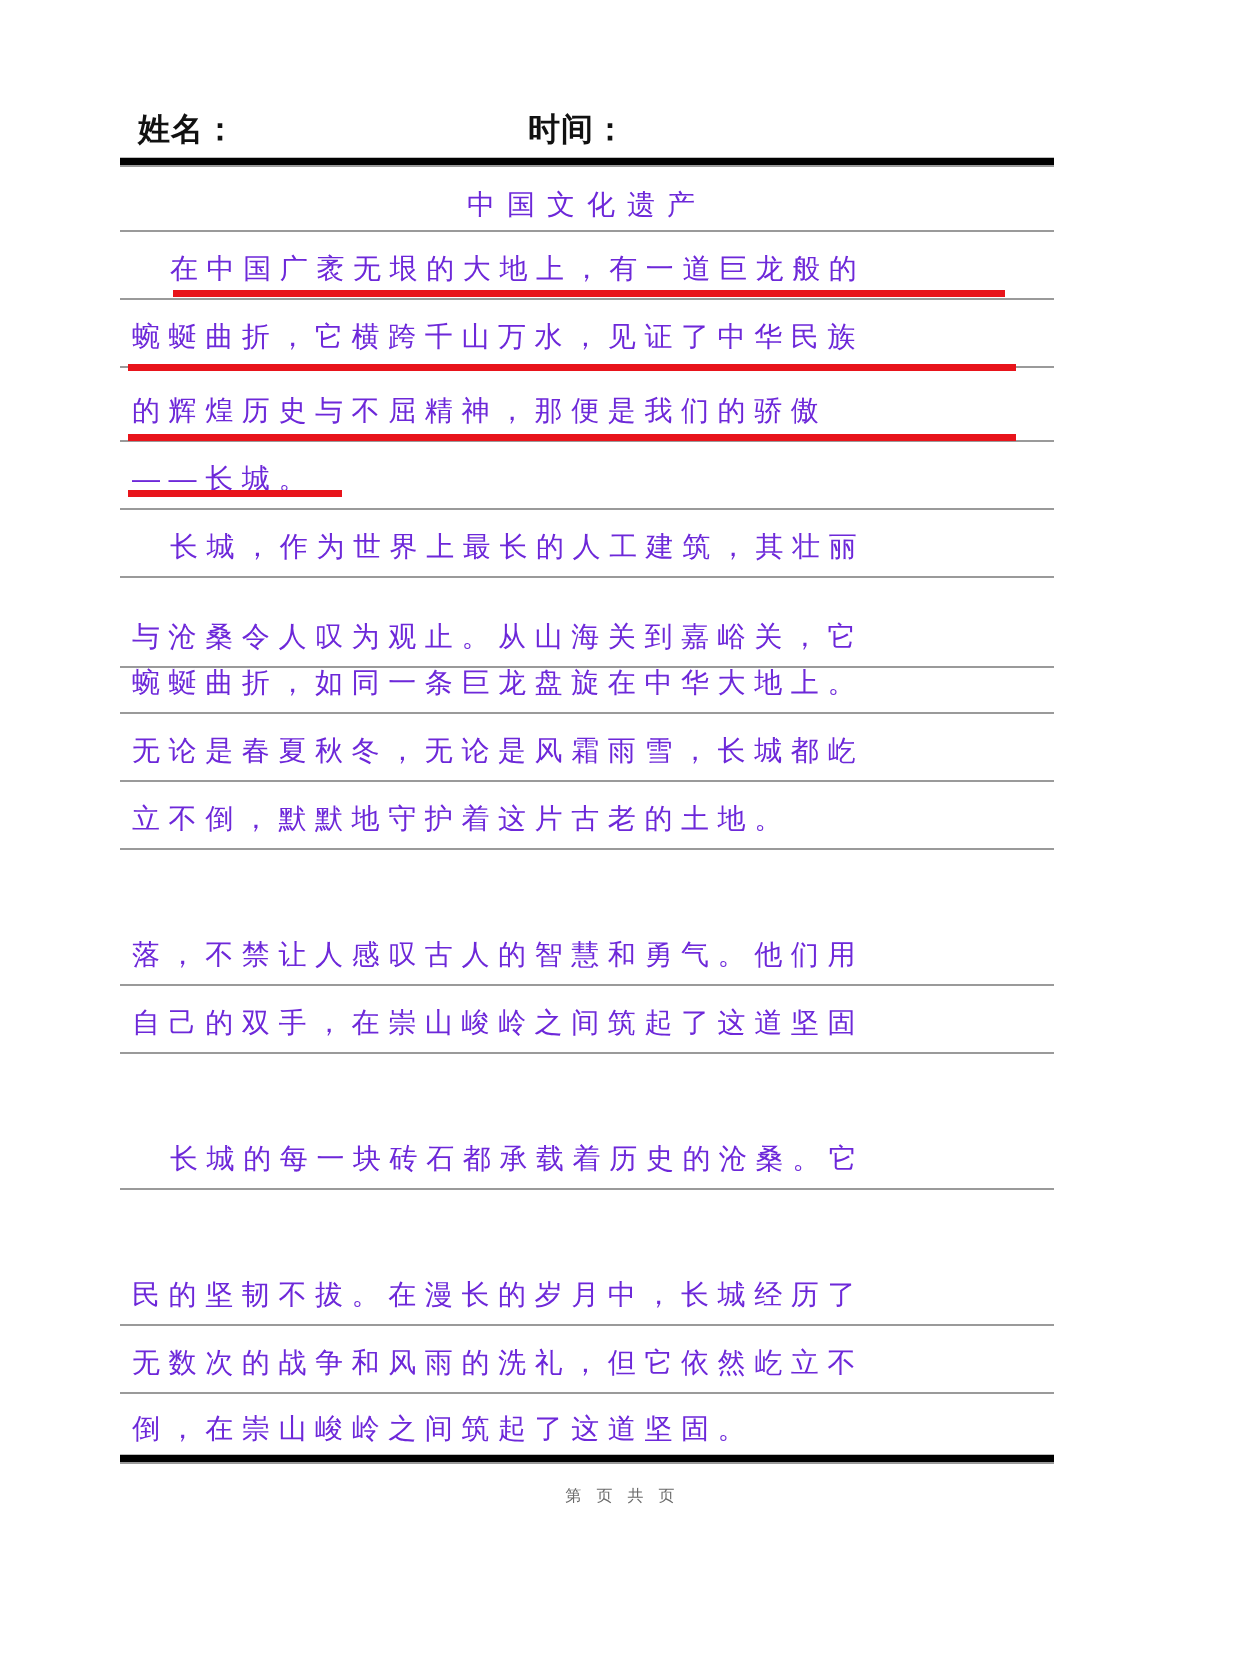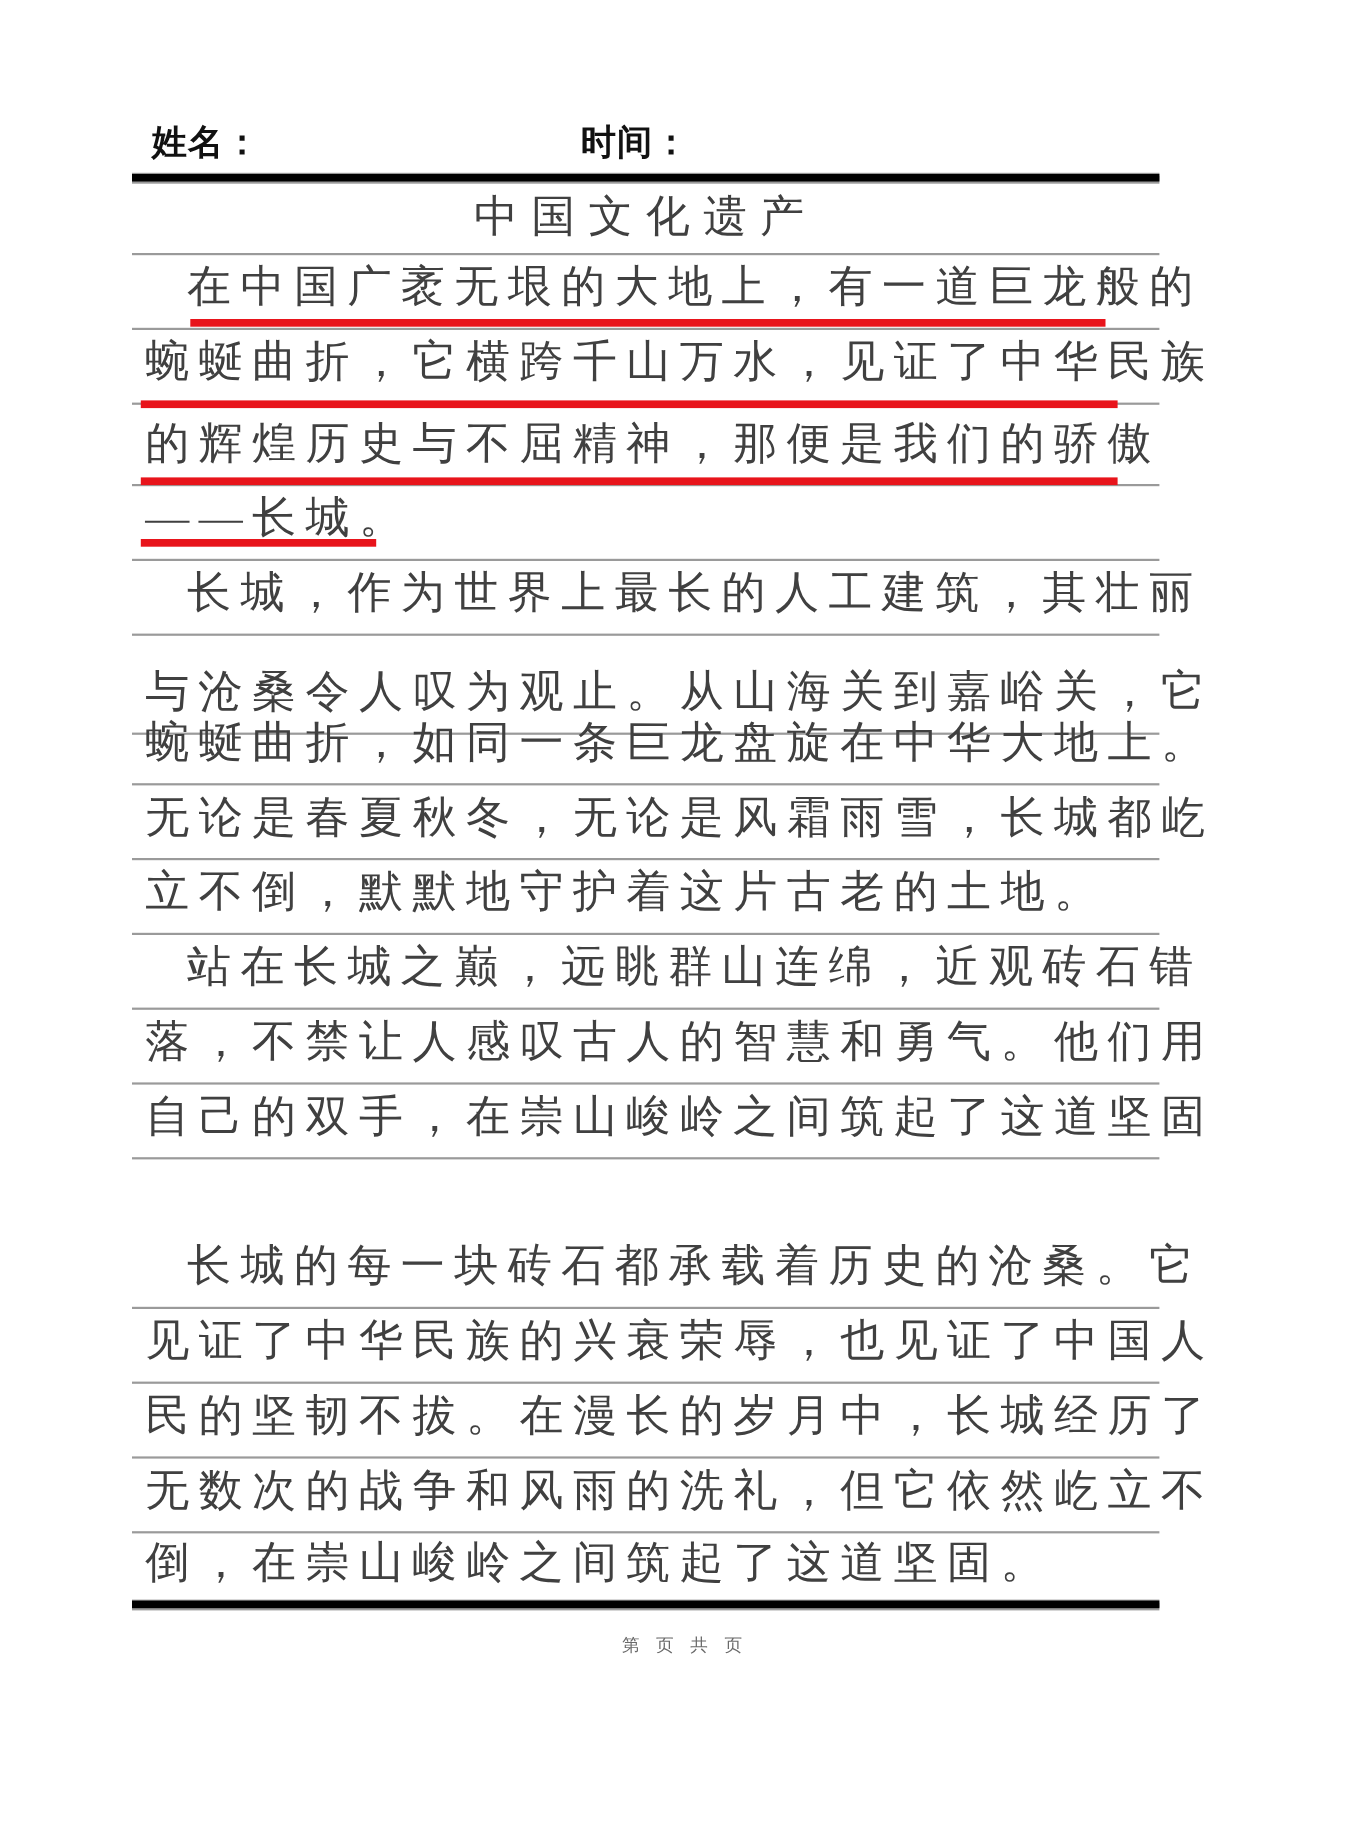--- a/index.html
+++ b/index.html
@@ -48,25 +48,25 @@
     left: 120px;
     width: 934px;
     height: 68px;
     border-bottom: 2px solid #9a9a9a;
     box-sizing: border-box;
   }
   .line-text {
     position: absolute;
     left: 12px;
     bottom: 10px;
-    font-family: Liberation Serif, serif;
-    font-size: 40px;
+    font-family: Liberation Sans, sans-serif;
+    font-size: 28px;
     letter-spacing: 8.6px;
     white-space: nowrap;
-    color: #404040;
+    color: #6d28d9;
   }
   .line-text.indent { left: 50px; }
   .title-row .line-text {
     left: 0; right: 0;
     text-align: center;
     letter-spacing: 12px;
   }
   .red-underline {
     position: absolute;
     height: 7px;
@@ -126,34 +126,28 @@
   </div>
   <div class="line-row" style="top:646px;">
     <div class="line-text">蜿蜒曲折，如同一条巨龙盘旋在中华大地上。</div>
   </div>
   <div class="line-row" style="top:714px;">
     <div class="line-text">无论是春夏秋冬，无论是风霜雨雪，长城都屹</div>
   </div>
   <div class="line-row" style="top:782px;">
     <div class="line-text">立不倒，默默地守护着这片古老的土地。</div>
   </div>
-  <div class="line-row" style="top:850px;">
-    <div class="line-text indent">站在长城之巅，远眺群山连绵，近观砖石错</div>
-  </div>
   <div class="line-row" style="top:918px;">
     <div class="line-text">落，不禁让人感叹古人的智慧和勇气。他们用</div>
   </div>
   <div class="line-row" style="top:986px;">
     <div class="line-text">自己的双手，在崇山峻岭之间筑起了这道坚固</div>
   </div>
   <div class="line-row" style="top:1122px;">
     <div class="line-text indent">长城的每一块砖石都承载着历史的沧桑。它</div>
-  </div>
-  <div class="line-row" style="top:1190px;">
-    <div class="line-text">见证了中华民族的兴衰荣辱，也见证了中国人</div>
   </div>
   <div class="line-row" style="top:1258px;">
     <div class="line-text">民的坚韧不拔。在漫长的岁月中，长城经历了</div>
   </div>
   <div class="line-row" style="top:1326px;">
     <div class="line-text">无数次的战争和风雨的洗礼，但它依然屹立不</div>
   </div>
   <div class="line-row" style="top:1394px; height:62px; border-bottom:none;">
     <div class="line-text" style="bottom:8px;">倒，在崇山峻岭之间筑起了这道坚固。</div>
   </div>

